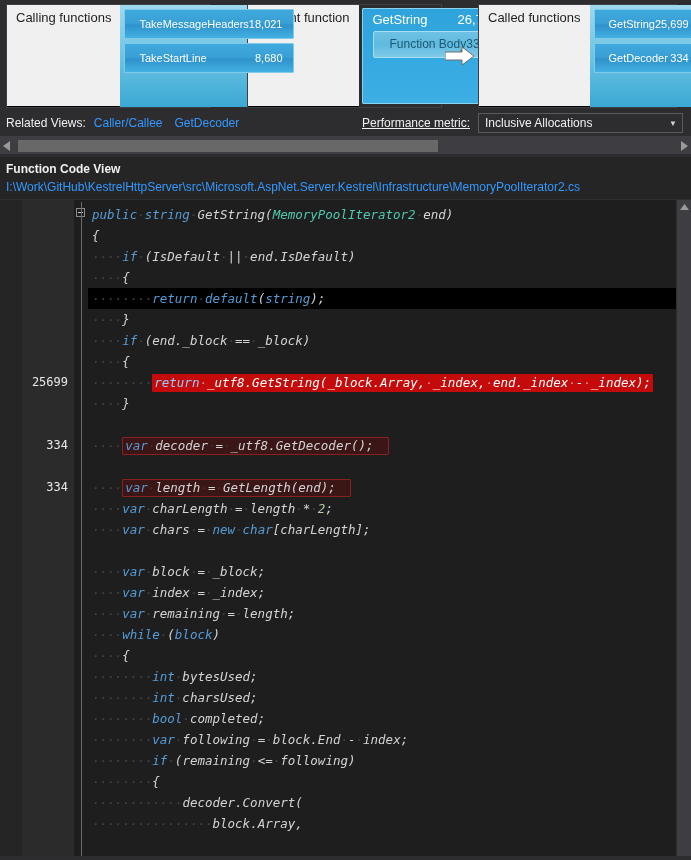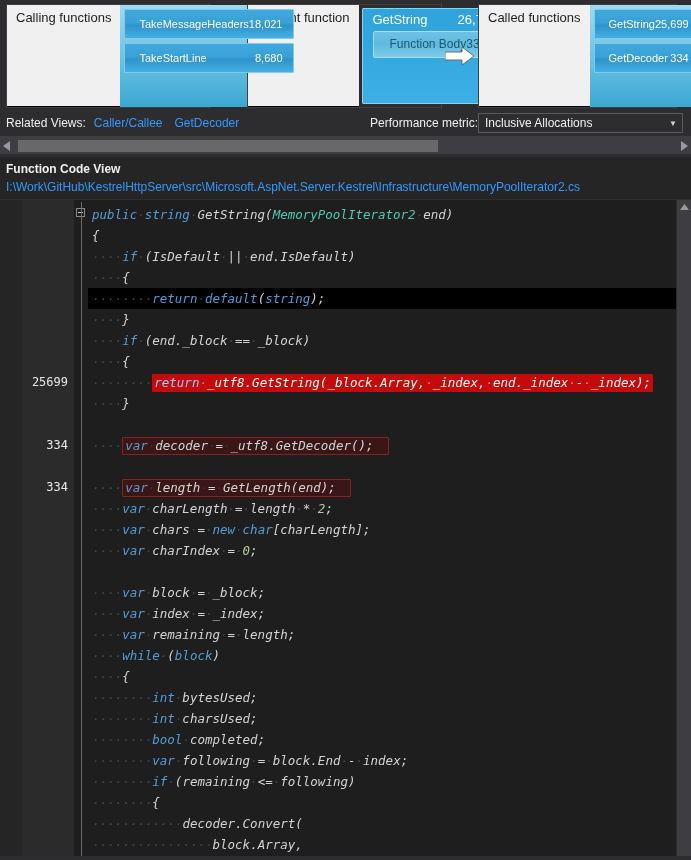--- a/index.html
+++ b/index.html
@@ -109,21 +109,21 @@
     height: 26px;
     display: flex;
     align-items: center;
     padding: 0 8px 0 6px;
     font-size: 12px;
     color: #f0f0f0;
     background: #2d2d30;
   }
   .rv-label { color: #f0f0f0; margin-right: 8px; white-space: nowrap; }
   .rv-link { color: #3399ff; margin-right: 12px; cursor: pointer; white-space: nowrap; }
-  .metric-label { color: #f0f0f0; margin-right: 0; white-space: nowrap; }
+  .metric-label { color: #f0f0f0; margin-right: 8px; white-space: nowrap; text-decoration: underline; }
   #metric-select {
     width: 205px;
     height: 20px;
     background: #2d2d30;
     border: 1px solid #5a5a5e;
     color: #f0f0f0;
     font-size: 12px;
     display: flex;
     align-items: center;
     justify-content: space-between;
@@ -424,21 +424,20 @@
       <div class="cline"><span class="ind">·</span><span class="ind">·</span><span class="ind">·</span><span class="ind">·</span><span class="kw">if</span><span class="ind">·</span><span class="pn">(</span><span class="id">end</span><span class="pn">.</span><span class="id">_block</span><span class="ind">·</span><span class="pn">==</span><span class="ind">·</span><span class="id">_block</span><span class="pn">)</span></div>
       <div class="cline"><span class="ind">·</span><span class="ind">·</span><span class="ind">·</span><span class="ind">·</span><span class="pn">{</span></div>
       <div class="cline hot"><span class="ind">·</span><span class="ind">·</span><span class="ind">·</span><span class="ind">·</span><span class="ind">·</span><span class="ind">·</span><span class="ind">·</span><span class="ind">·</span><span class="hot-span"><span class="kw" style="color: rgb(143, 208, 255);">return</span><span class="ind" style="color: rgb(224, 138, 138);">·</span><span class="id" style="color: rgb(255, 255, 255);">_utf8</span><span class="pn" style="color: rgb(255, 255, 255);">.</span><span class="id" style="color: rgb(255, 255, 255);">GetString</span><span class="pn" style="color: rgb(255, 255, 255);">(</span><span class="id" style="color: rgb(255, 255, 255);">_block</span><span class="pn" style="color: rgb(255, 255, 255);">.</span><span class="id" style="color: rgb(255, 255, 255);">Array</span><span class="pn" style="color: rgb(255, 255, 255);">,</span><span class="ind" style="color: rgb(224, 138, 138);">·</span><span class="id" style="color: rgb(255, 255, 255);">_index</span><span class="pn" style="color: rgb(255, 255, 255);">,</span><span class="ind" style="color: rgb(224, 138, 138);">·</span><span class="id" style="color: rgb(255, 255, 255);">end</span><span class="pn" style="color: rgb(255, 255, 255);">.</span><span class="id" style="color: rgb(255, 255, 255);">_index</span><span class="ind" style="color: rgb(224, 138, 138);">·</span><span class="pn" style="color: rgb(255, 255, 255);">-</span><span class="ind" style="color: rgb(224, 138, 138);">·</span><span class="id" style="color: rgb(255, 255, 255);">_index</span><span class="pn" style="color: rgb(255, 255, 255);">);</span></span></div>
       <div class="cline"><span class="ind">·</span><span class="ind">·</span><span class="ind">·</span><span class="ind">·</span><span class="pn">}</span></div>
       <div class="cline"></div>
       <div class="cline warm"><span class="ind">·</span><span class="ind">·</span><span class="ind">·</span><span class="ind">·</span><span class="warm-span"><span class="kw">var</span><span class="ind" style="color: rgb(74, 48, 48);">·</span><span class="id">decoder</span><span class="ind" style="color: rgb(74, 48, 48);">·</span><span class="pn">=</span><span class="ind" style="color: rgb(74, 48, 48);">·</span><span class="id">_utf8</span><span class="pn">.</span><span class="id">GetDecoder</span><span class="pn">();</span></span></div>
       <div class="cline"></div>
       <div class="cline warm"><span class="ind">·</span><span class="ind">·</span><span class="ind">·</span><span class="ind">·</span><span class="warm-span"><span class="kw">var</span><span class="ind" style="color: rgb(74, 48, 48);">·</span><span class="id">length</span><span class="ind" style="color: rgb(74, 48, 48);">·</span><span class="pn">=</span><span class="ind" style="color: rgb(74, 48, 48);">·</span><span class="id">GetLength</span><span class="pn">(</span><span class="id">end</span><span class="pn">);</span></span></div>
       <div class="cline"><span class="ind">·</span><span class="ind">·</span><span class="ind">·</span><span class="ind">·</span><span class="kw">var</span><span class="ind">·</span><span class="id">charLength</span><span class="ind">·</span><span class="pn">=</span><span class="ind">·</span><span class="id">length</span><span class="ind">·</span><span class="pn">*</span><span class="ind">·</span><span class="num">2</span><span class="pn">;</span></div>
       <div class="cline"><span class="ind">·</span><span class="ind">·</span><span class="ind">·</span><span class="ind">·</span><span class="kw">var</span><span class="ind">·</span><span class="id">chars</span><span class="ind">·</span><span class="pn">=</span><span class="ind">·</span><span class="kw">new</span><span class="ind">·</span><span class="kw">char</span><span class="pn">[</span><span class="id">charLength</span><span class="pn">];</span></div>
-      <div class="cline"><span class="ind">·</span><span class="ind">·</span><span class="ind">·</span><span class="ind">·</span><span class="kw">var</span><span class="ind">·</span><span class="id">charIndex</span><span class="ind">·</span><span class="pn">=</span><span class="ind">·</span><span class="num">0</span><span class="pn">;</span></div>
       <div class="cline"></div>
       <div class="cline"><span class="ind">·</span><span class="ind">·</span><span class="ind">·</span><span class="ind">·</span><span class="kw">var</span><span class="ind">·</span><span class="id">block</span><span class="ind">·</span><span class="pn">=</span><span class="ind">·</span><span class="id">_block</span><span class="pn">;</span></div>
       <div class="cline"><span class="ind">·</span><span class="ind">·</span><span class="ind">·</span><span class="ind">·</span><span class="kw">var</span><span class="ind">·</span><span class="id">index</span><span class="ind">·</span><span class="pn">=</span><span class="ind">·</span><span class="id">_index</span><span class="pn">;</span></div>
       <div class="cline"><span class="ind">·</span><span class="ind">·</span><span class="ind">·</span><span class="ind">·</span><span class="kw">var</span><span class="ind">·</span><span class="id">remaining</span><span class="ind">·</span><span class="pn">=</span><span class="ind">·</span><span class="id">length</span><span class="pn">;</span></div>
       <div class="cline"><span class="ind">·</span><span class="ind">·</span><span class="ind">·</span><span class="ind">·</span><span class="kw">while</span><span class="ind">·</span><span class="pn">(</span><span class="kw">block</span><span class="pn">)</span></div>
       <div class="cline"><span class="ind">·</span><span class="ind">·</span><span class="ind">·</span><span class="ind">·</span><span class="pn">{</span></div>
       <div class="cline"><span class="ind">·</span><span class="ind">·</span><span class="ind">·</span><span class="ind">·</span><span class="ind">·</span><span class="ind">·</span><span class="ind">·</span><span class="ind">·</span><span class="kw">int</span><span class="ind">·</span><span class="id">bytesUsed</span><span class="pn">;</span></div>
       <div class="cline"><span class="ind">·</span><span class="ind">·</span><span class="ind">·</span><span class="ind">·</span><span class="ind">·</span><span class="ind">·</span><span class="ind">·</span><span class="ind">·</span><span class="kw">int</span><span class="ind">·</span><span class="id">charsUsed</span><span class="pn">;</span></div>
       <div class="cline"><span class="ind">·</span><span class="ind">·</span><span class="ind">·</span><span class="ind">·</span><span class="ind">·</span><span class="ind">·</span><span class="ind">·</span><span class="ind">·</span><span class="kw">bool</span><span class="ind">·</span><span class="id">completed</span><span class="pn">;</span></div>
       <div class="cline"><span class="ind">·</span><span class="ind">·</span><span class="ind">·</span><span class="ind">·</span><span class="ind">·</span><span class="ind">·</span><span class="ind">·</span><span class="ind">·</span><span class="kw">var</span><span class="ind">·</span><span class="id">following</span><span class="ind">·</span><span class="pn">=</span><span class="ind">·</span><span class="id">block</span><span class="pn">.</span><span class="id">End</span><span class="ind">·</span><span class="pn">-</span><span class="ind">·</span><span class="id">index</span><span class="pn">;</span></div>

